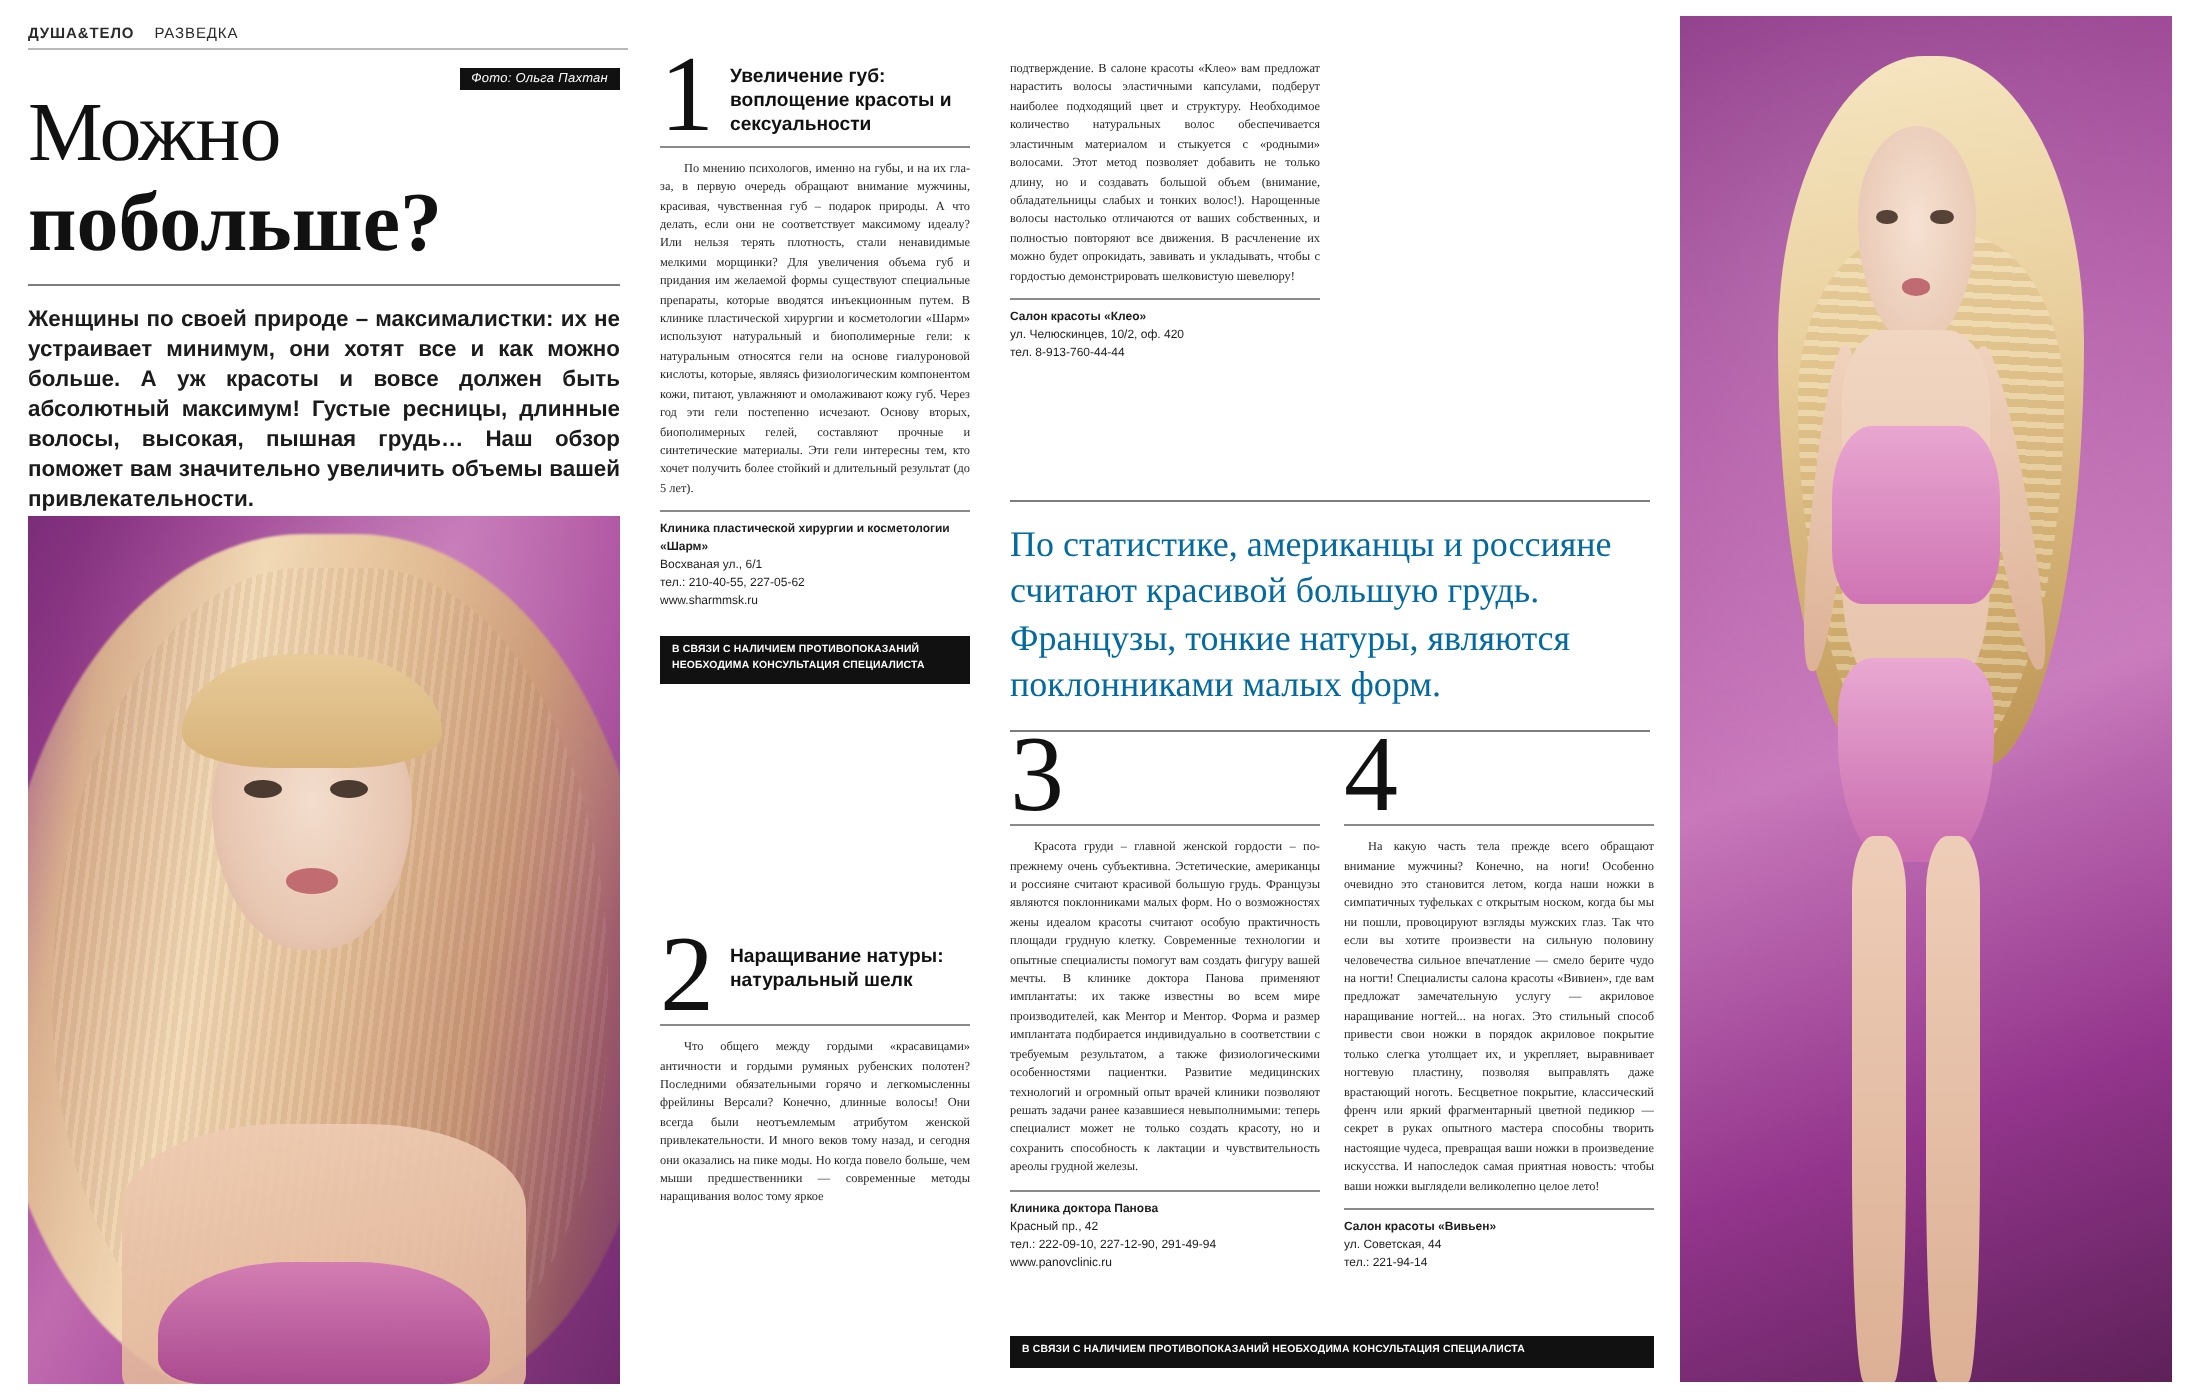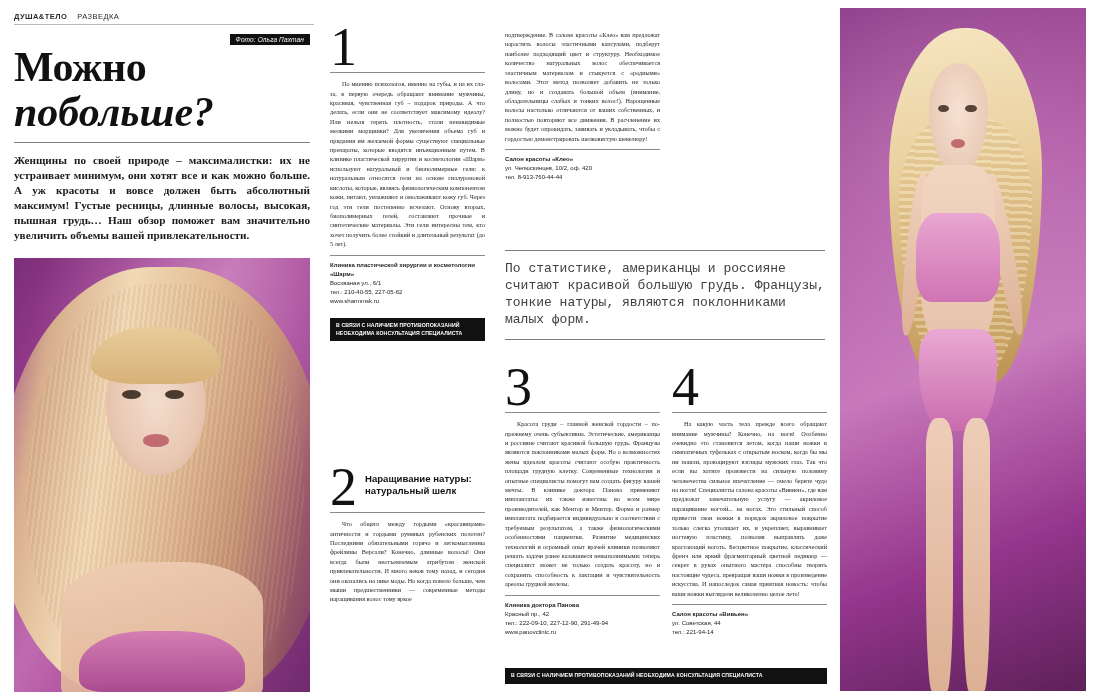--- a/index.html
+++ b/index.html
@@ -27,31 +27,31 @@
   .c4{left:505px;width:320px;top:250px;}
   .c5{left:505px;width:155px;top:370px;}
   .c6{left:672px;width:155px;top:370px;}
   .c7{left:330px;width:155px;top:470px;}
 
   
   .headline{
     font-family:"Liberation Serif",serif;
     font-size:42px;line-height:1.02;color:#111;margin:0;
   }
-  .headline .l1{display:block;font-weight:bold;letter-spacing:-.5px;}
-  .headline .l2{display:block;font-style:italic;margin-top:2px;}
+  .headline .l1{display:block;font-weight:normal;letter-spacing:-.5px;}
+  .headline .l2{display:block;margin-top:2px;}
   .photocredit{
     position:absolute;right:0;top:4px;background:#111;color:#fff;
     font-family:"Liberation Sans",sans-serif;font-size:6.5px;font-style:italic;
     padding:2px 6px;letter-spacing:.02em;
   }
   .credit-wrap{position:relative;height:16px;}
 
   .standfirst{
-    margin-top:10px;font-family:Liberation Serif, serif;font-weight:bold;
+    margin-top:10px;font-family:Liberation Sans, sans-serif;font-weight:bold;
     font-size:11.2px;line-height:1.34;color:#1b1b1b;text-align:justify;
   }
   .rule-thin{height:1px;background:#7d7d7d;margin:8px 0 0 0;}
 
   
   .body{
     font-family:"Liberation Serif",serif;font-size:6.2px;line-height:1.52;
     text-align:justify;color:#262626;
   }
   .body p{margin:0 0 4px 0;}
@@ -64,22 +64,22 @@
     color:#111;font-weight:normal;flex:0 0 auto;margin-top:-4px;
   }
   .sechead{
     font-family:"Liberation Sans",sans-serif;font-weight:bold;font-size:9.6px;
     line-height:1.24;color:#111;padding-top:3px;
   }
   .sec-rule{height:1px;background:#8a8a8a;margin:4px 0 6px 0;}
 
   
   .pullquote{
-    font-family:Liberation Mono, monospace;font-size:13px;line-height:1.3;
-    color:#404040;letter-spacing:0;
+    font-family:Liberation Serif, serif;font-size:18px;line-height:1.3;
+    color:#0369a1;letter-spacing:0;
   }
   .pq-rule-top{height:1px;background:#7d7d7d;margin-bottom:10px;}
   .pq-rule-bot{height:1px;background:#7d7d7d;margin-top:10px;}
 
   
   .addr{
     font-family:"Liberation Sans",sans-serif;font-size:6px;line-height:1.5;
     color:#1c1c1c;
   }
   .addr .nm{font-weight:bold;}
@@ -215,20 +215,21 @@
       <span class="l1">Можно</span>
       <span class="l2">побольше?</span>
     </h1>
     <div class="rule-thin"></div>
     <div class="standfirst">Женщины по своей природе – максималистки: их не устраивает минимум, они хотят все и как можно больше. А уж красоты и вовсе должен быть абсолютный максимум! Густые ресницы, длинные волосы, высокая, пышная грудь… Наш обзор поможет вам значительно увеличить объемы вашей привлекательности.</div>
   </div>
 
   <div class="col c2">
     <div class="sec">
       <div class="numeral">1</div>
+      <div class="sechead">Увеличение губ: воплощение красоты и сексуальности</div>
     </div>
     <div class="sec-rule"></div>
     <div class="body">
       <p class="first">По мнению психологов, именно на губы, и на их гла-за, в первую очередь обращают внимание мужчины, красивая, чувственная губ – подарок природы. А что делать, если они не соответствует максимому идеалу? Или нельзя терять плотность, стали ненавидимые мелкими морщинки? Для увеличения объема губ и придания им желаемой формы существуют специальные препараты, которые вводятся инъекционным путем. В клинике пластической хирургии и косметологии «Шарм» используют натуральный и биополимерные гели: к натуральным относятся гели на основе гиалуроновой кислоты, которые, являясь физиологическим компонентом кожи, питают, увлажняют и омолаживают кожу губ. Через год эти гели постепенно исчезают. Основу вторых, биополимерных гелей, составляют прочные и синтетические материалы. Эти гели интересны тем, кто хочет получить более стойкий и длительный результат (до 5 лет).</p>
     </div>
     <div class="addr-rule"></div>
     <div class="addr">
       <div class="nm">Клиника пластической хирургии и косметологии «Шарм»</div>
       <div>Восхваная ул., 6/1</div>
       <div>тел.: 210-40-55, 227-05-62</div>

